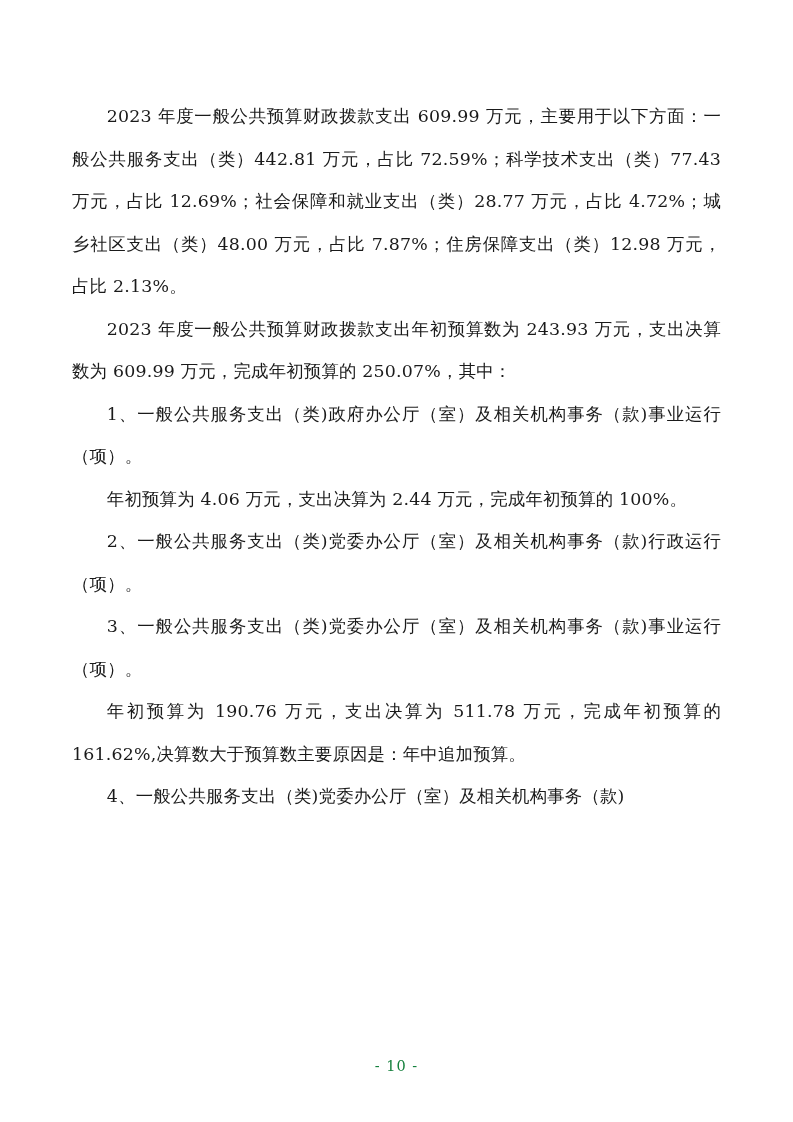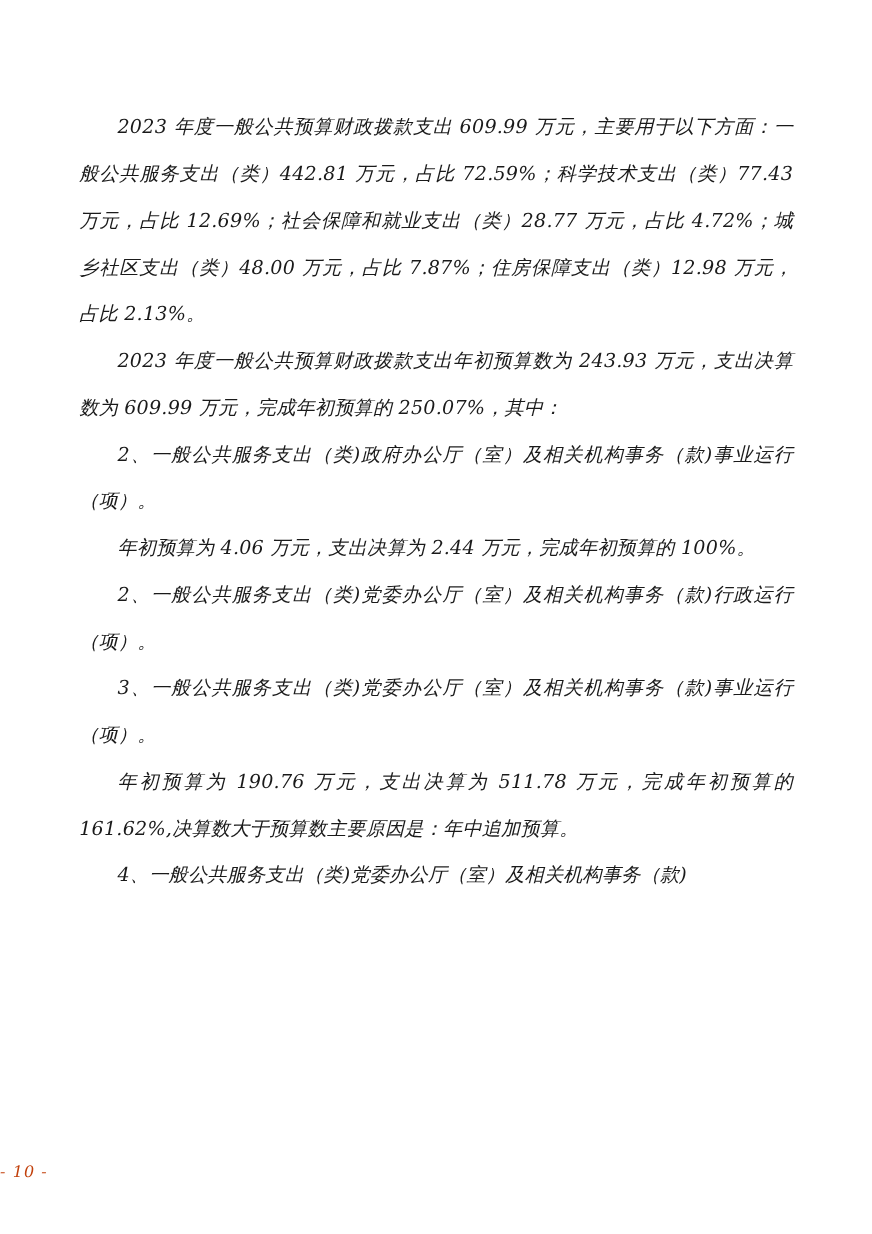--- a/index.html
+++ b/index.html
@@ -16,21 +16,20 @@
     overflow: hidden;
   }
   .page {
     position: absolute;
     left: 0;
     top: 0;
     width: 793px;
     height: 1122px;
     box-sizing: border-box;
     padding: 95px 72px 60px 72px;
-    font-style: italic;
   }
   .body-text {
     font-size: 17.4px;
     line-height: 42.5px;
     text-align: justify;
     text-justify: inter-ideograph;
     letter-spacing: 0.2px;
   }
   p {
     margin: 0;
@@ -43,34 +42,35 @@
     text-indent: 2em;
     font-size: 17.4px;
     line-height: 42.5px;
     letter-spacing: 0.3px;
   }
   .footer {
     position: absolute;
     left: 0;
     right: 0;
     bottom: 48px;
+    text-align: center;
     font-size: 14.5px;
     letter-spacing: 1px;
-    color: #c2410c;
+    color: #15803d;
     font-family: "DejaVu Serif", "Liberation Serif", serif;
   }
 </style>
 </head>
 <body>
 
 <div class="page">
   <div class="body-text">
     <p class="indent">2023 年度一般公共预算财政拨款支出 609.99 万元，主要用于以下方面：一般公共服务支出（类）442.81 万元，占比 72.59%；科学技术支出（类）77.43 万元，占比 12.69%；社会保障和就业支出（类）28.77 万元，占比 4.72%；城乡社区支出（类）48.00 万元，占比 7.87%；住房保障支出（类）12.98 万元，占比 2.13%。</p>
     <p class="indent">2023 年度一般公共预算财政拨款支出年初预算数为 243.93 万元，支出决算数为 609.99 万元，完成年初预算的 250.07%，其中：</p>
-    <p class="indent">2、一般公共服务支出（类)政府办公厅（室）及相关机构事务（款)事业运行（项）。</p>
+    <p class="indent">1、一般公共服务支出（类)政府办公厅（室）及相关机构事务（款)事业运行（项）。</p>
     <p class="indent">年初预算为 4.06 万元，支出决算为 2.44 万元，完成年初预算的 100%。</p>
     <p class="indent">2、一般公共服务支出（类)党委办公厅（室）及相关机构事务（款)行政运行（项）。</p>
     <p class="indent">3、一般公共服务支出（类)党委办公厅（室）及相关机构事务（款)事业运行（项）。</p>
     <p class="indent">年初预算为 190.76 万元，支出决算为 511.78 万元，完成年初预算的 161.62%,决算数大于预算数主要原因是：年中追加预算。</p>
     <p class="indent">4、一般公共服务支出（类)党委办公厅（室）及相关机构事务（款)</p>
   </div>
   <div class="footer">- 10 -</div>
 </div>
 
 </body></html>

